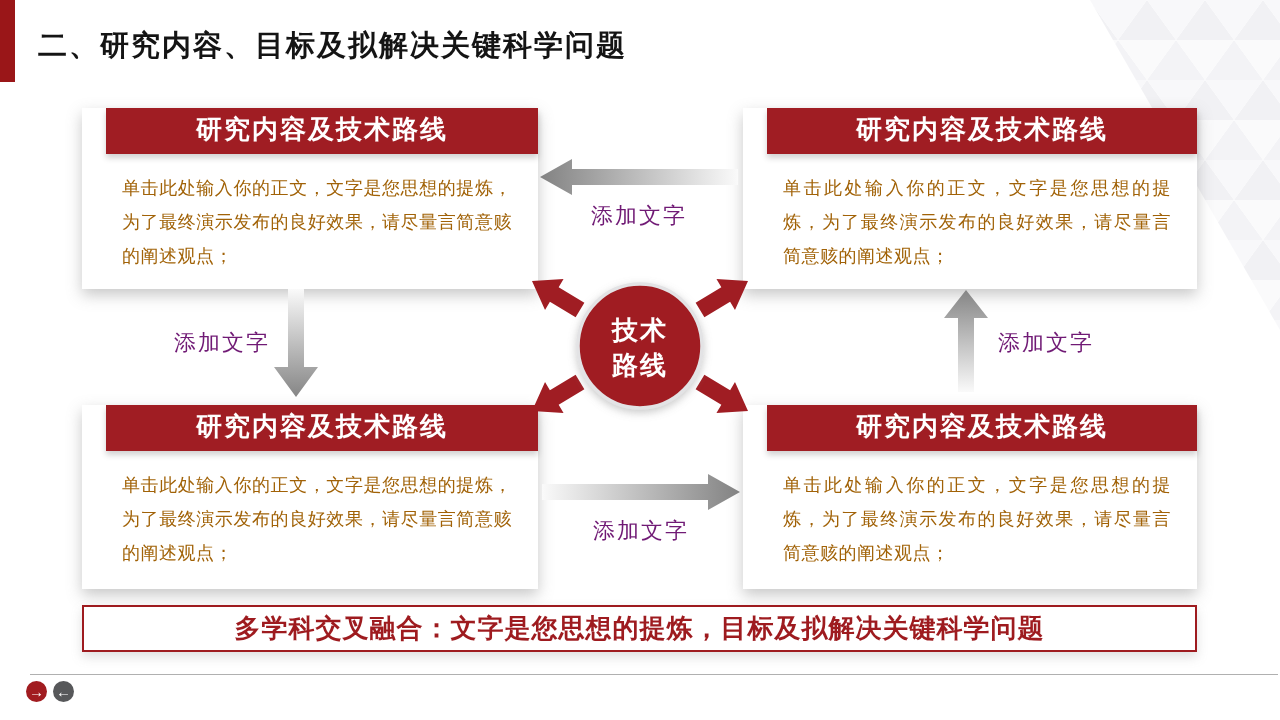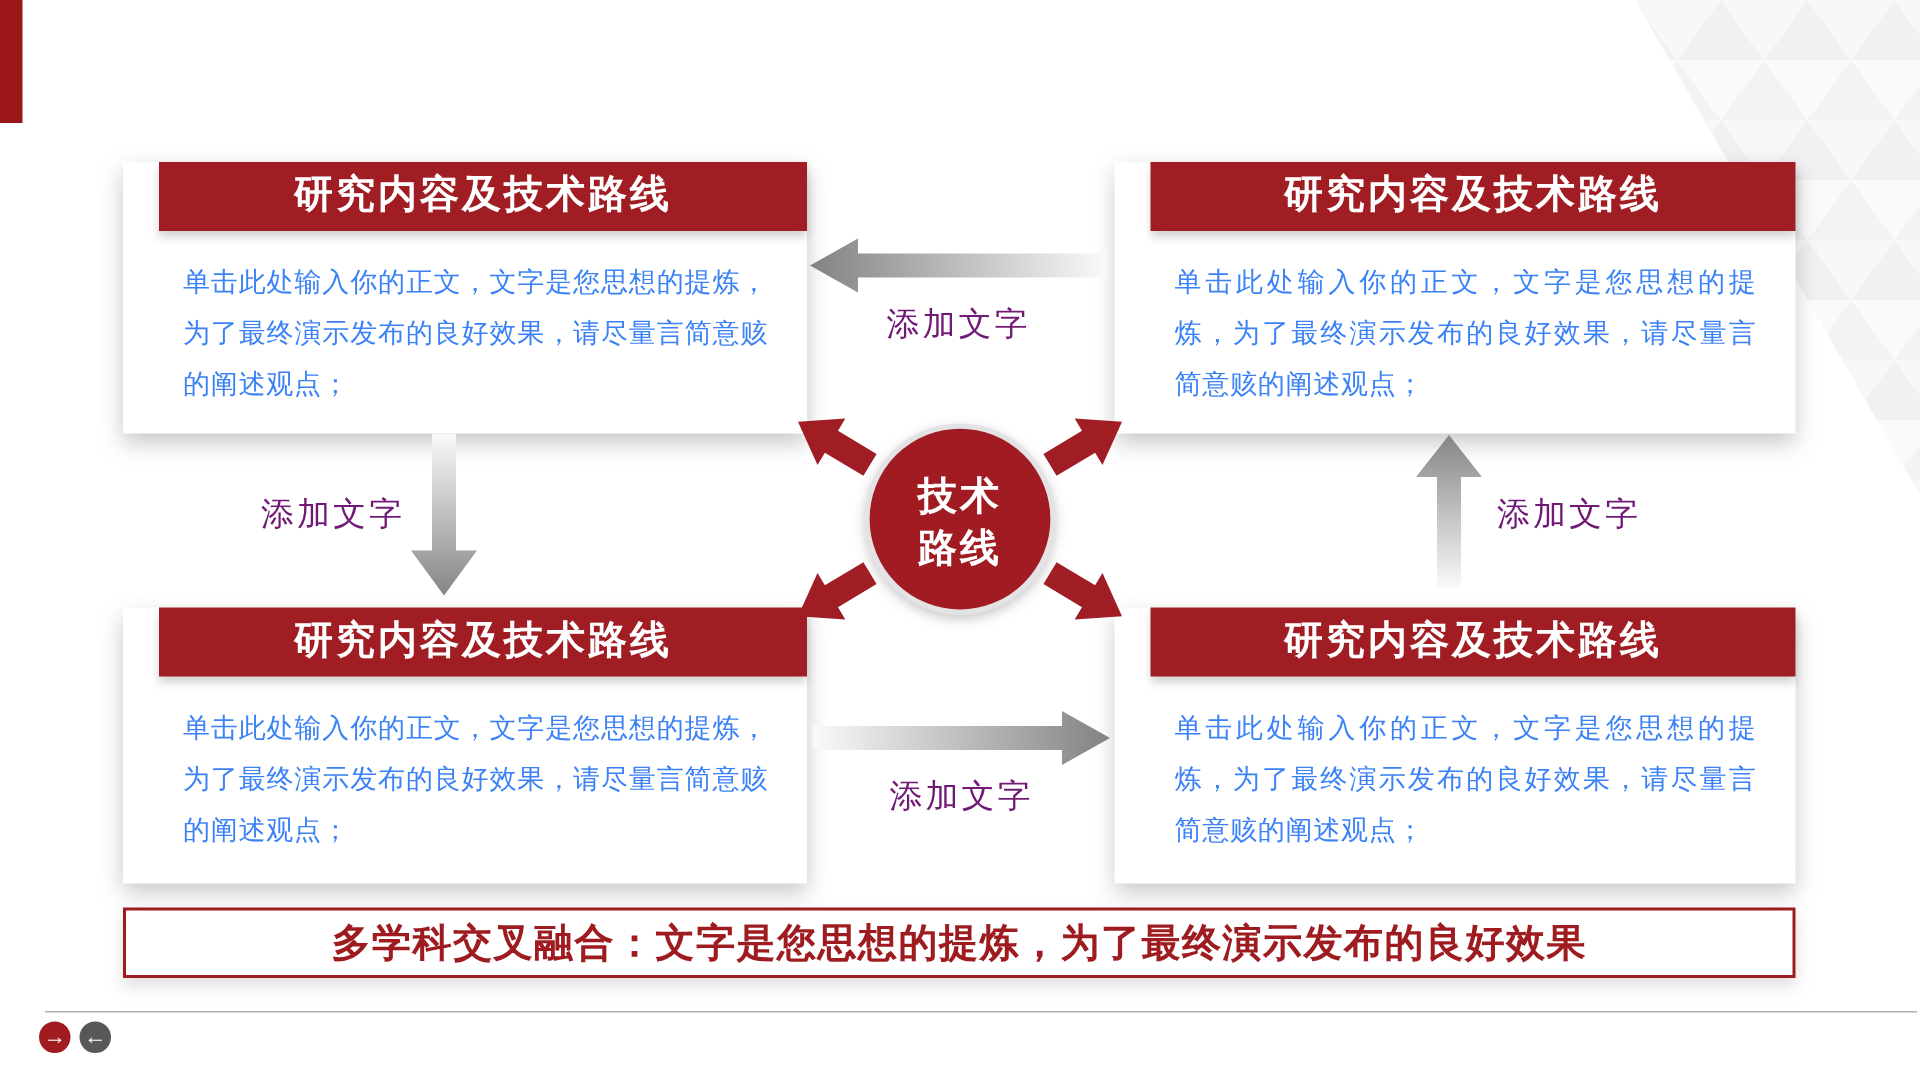--- a/index.html
+++ b/index.html
@@ -24,21 +24,21 @@
   .card-tr{left:743px;top:108px;width:454px;height:181px;}
   .card-bl{left:82px;top:405px;width:456px;height:184px;}
   .card-br{left:743px;top:405px;width:454px;height:184px;}
   .card-header{
     height:46px;line-height:42px;background:#A01D23;color:#ffffff;text-align:center;
     font-size:26px;font-weight:700;letter-spacing:2px;
     box-shadow:0 4px 6px rgba(0,0,0,0.18);
     margin-left:24px;
   }
   .card-body{
-    padding:17px 26px 0 40px;font-size:18px;line-height:34px;color:#3b82f6;
+    padding:17px 26px 0 40px;font-size:18px;line-height:34px;color:#a16207;
     letter-spacing:0.5px;text-align:justify;
   }
   
   .conn-label{
     position:absolute;font-size:22px;letter-spacing:2px;color:#701a75;
     text-align:center;line-height:26px;white-space:nowrap;
   }
   .conn-top{left:538px;top:203px;width:202px;}
   .conn-bottom{left:540px;top:518px;width:202px;}
   .conn-left{left:156px;top:330px;width:132px;}
@@ -84,20 +84,21 @@
         <polygon points="0,40 58,40 29,80" fill="#FAFAFB"></polygon>
       </pattern>
       <clipPath id="deco-clip">
           <polygon points="30,0 220,0 220,330"></polygon>
         </clipPath>
     </defs>
     <rect x="0" y="0" width="220" height="330" fill="url(#tri)" clip-path="url(#deco-clip)"></rect>
   </svg>
 
   <div class="title-accent"></div>
+  <div class="page-title">二、研究内容、目标及拟解决关键科学问题</div>
 
   <div class="card card-tl">
     <div class="card-header">研究内容及技术路线</div>
     <div class="card-body">单击此处输入你的正文，文字是您思想的提炼，为了最终演示发布的良好效果，请尽量言简意赅的阐述观点；</div>
   </div>
   <div class="card card-tr">
     <div class="card-header">研究内容及技术路线</div>
     <div class="card-body">单击此处输入你的正文，文字是您思想的提炼，为了最终演示发布的良好效果，请尽量言简意赅的阐述观点；</div>
   </div>
   <div class="card card-bl">
@@ -170,21 +171,21 @@
       <path transform="translate(120,120) rotate(149)" d="M70,-8.5 H100 V-18 L126,0 L100,18 V8.5 H70 Z" fill="#A01D23"></path>
     </g>
     <g>
       <path transform="translate(120,120) rotate(211)" d="M70,-8.5 H100 V-18 L126,0 L100,18 V8.5 H70 Z" fill="#A01D23"></path>
     </g>
     <circle cx="120" cy="120" r="62" fill="#A01D23" stroke="#E3E3E5" stroke-width="3.5" filter="url(#softshadow)"></circle>
     <text class="center-label" x="120" y="113" text-anchor="middle">技术</text>
     <text class="center-label" x="120" y="148" text-anchor="middle">路线</text>
   </svg>
 
-  <div class="banner">多学科交叉融合：文字是您思想的提炼，为了最终演示发布的良好效果</div>
+  <div class="banner">多学科交叉融合：文字是您思想的提炼，目标及拟解决关键科学问题</div>
 
   <div class="footer-divider"></div>
   <button class="nav-btn nav-next">
     <span>→</span>
   </button>
   <button class="nav-btn nav-prev">
     <span>←</span>
   </button>
 
 </div>

